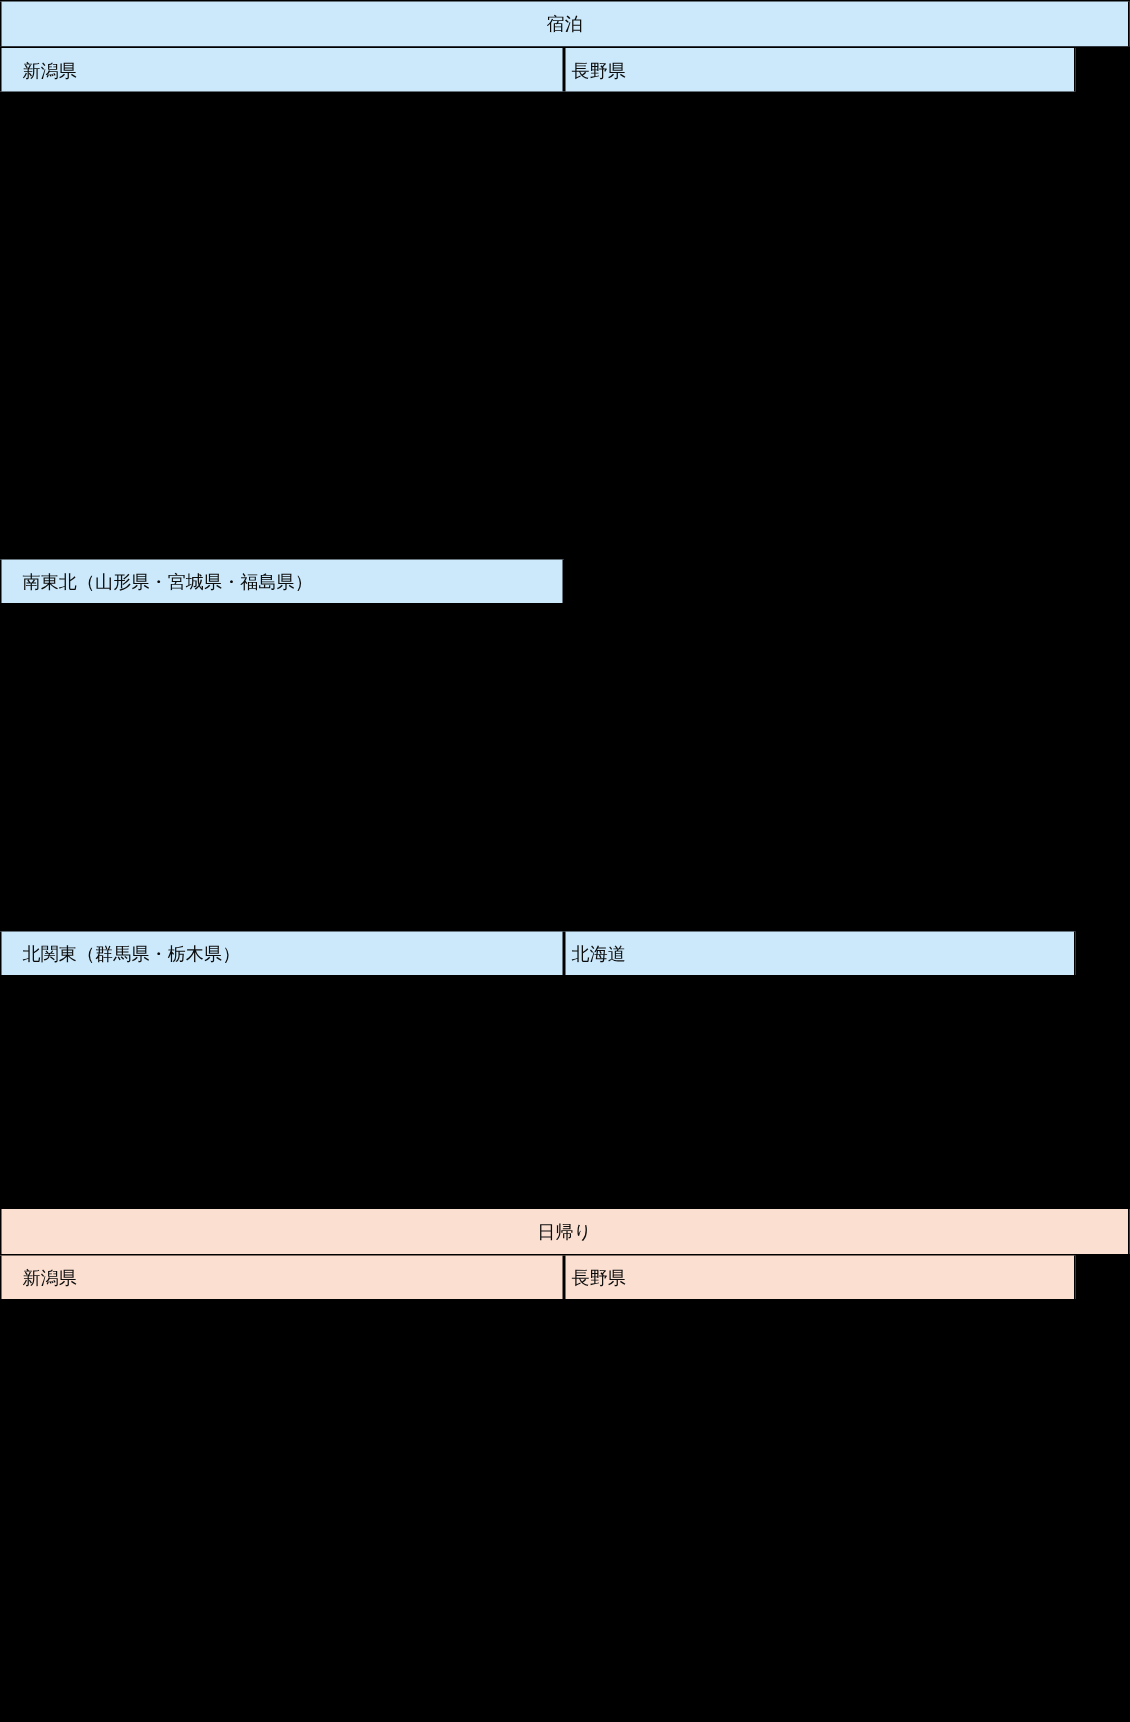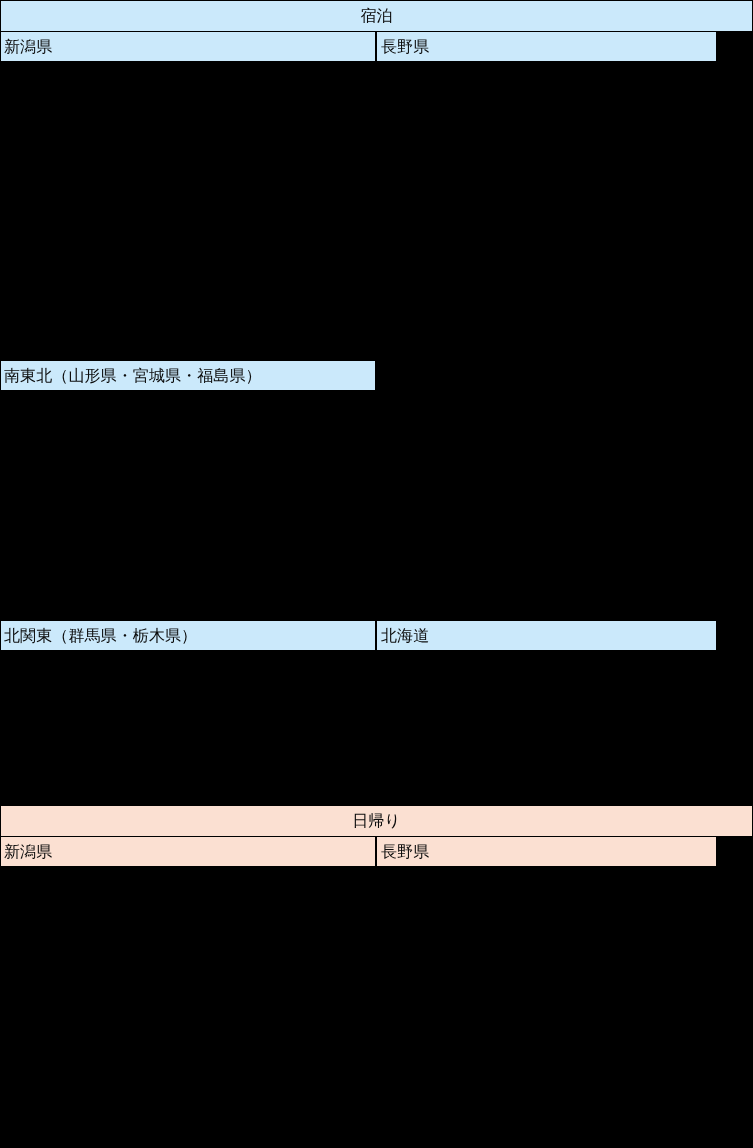--- a/index.html
+++ b/index.html
@@ -26,35 +26,35 @@
     border-top: 1px solid #000000;
     border-bottom: 1px solid #000000;
     display: flex;
   }
   .band-cell {
     box-sizing: border-box;
     border-left: 1px solid #000000;
     border-right: 1px solid #000000;
     display: flex;
     align-items: center;
-    font-size: 16px;
+    font-size: 12px;
     line-height: 1;
     color: #0c0c0c;
     letter-spacing: 0.1px;
     white-space: nowrap;
     overflow: hidden;
   }
   .band-cell.full {
     width: 753px;
     justify-content: center;
   }
   .band-cell.half-left {
     width: 376px;
     justify-content: flex-start;
-    padding-left: 3px;
+    padding-left: 14px;
   }
   .band-cell.half-right {
     width: 341px;
     justify-content: flex-start;
     padding-left: 4px;
   }
 
   
   .theme-stay .band-cell { background: #cbe9fb; }
   .theme-day  .band-cell { background: #fbe0d2; }
@@ -81,21 +81,21 @@
 
 <div class="band theme-stay" style="top:31px; height:31px;">
   <div class="band-cell half-left">新潟県</div>
   <div class="band-cell half-right">長野県</div>
 </div>
 
 <div class="chart-body" style="top:62px; height:311px;">
   <div class="chart-canvas"></div>
 </div>
 
-<div class="band theme-stay" style="top:360px; height:31px;text-align:right;">
+<div class="band theme-stay" style="top:372px; height:31px;text-align:right;">
   <div class="band-cell half-left">南東北（山形県・宮城県・福島県）</div>
 </div>
 
 <div class="chart-body" style="top:403px; height:218px;">
   <div class="chart-canvas"></div>
 </div>
 
 <div class="band theme-stay" style="top:620px; height:31px;text-align:center;">
   <div class="band-cell half-left">北関東（群馬県・栃木県）</div>
   <div class="band-cell half-right">北海道</div>

